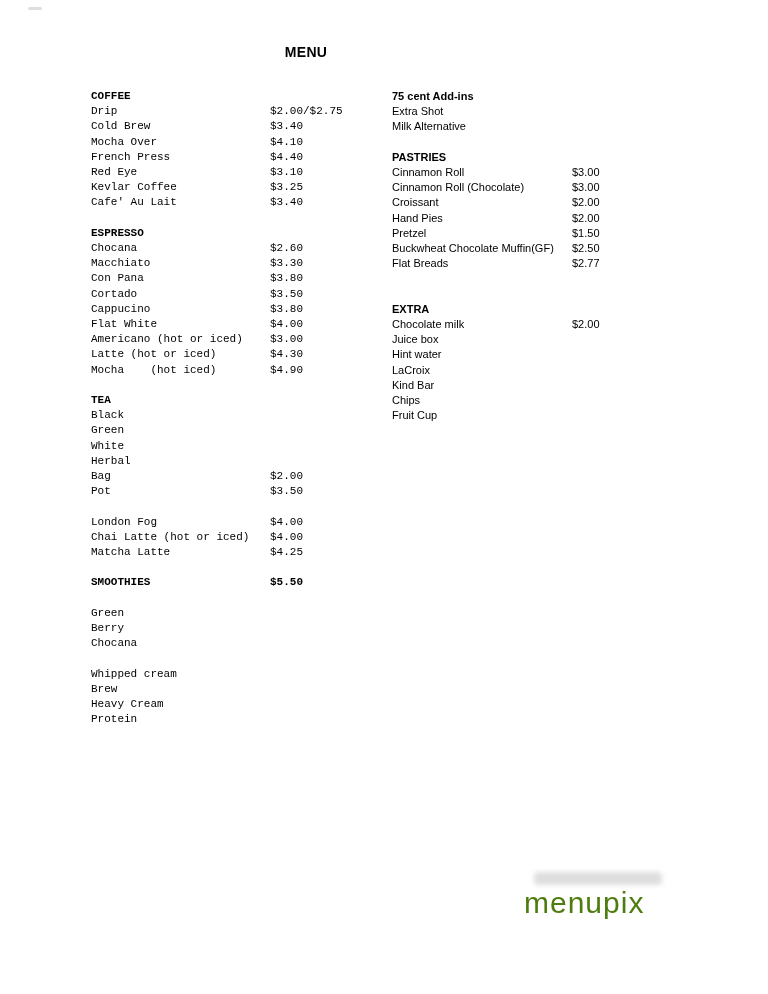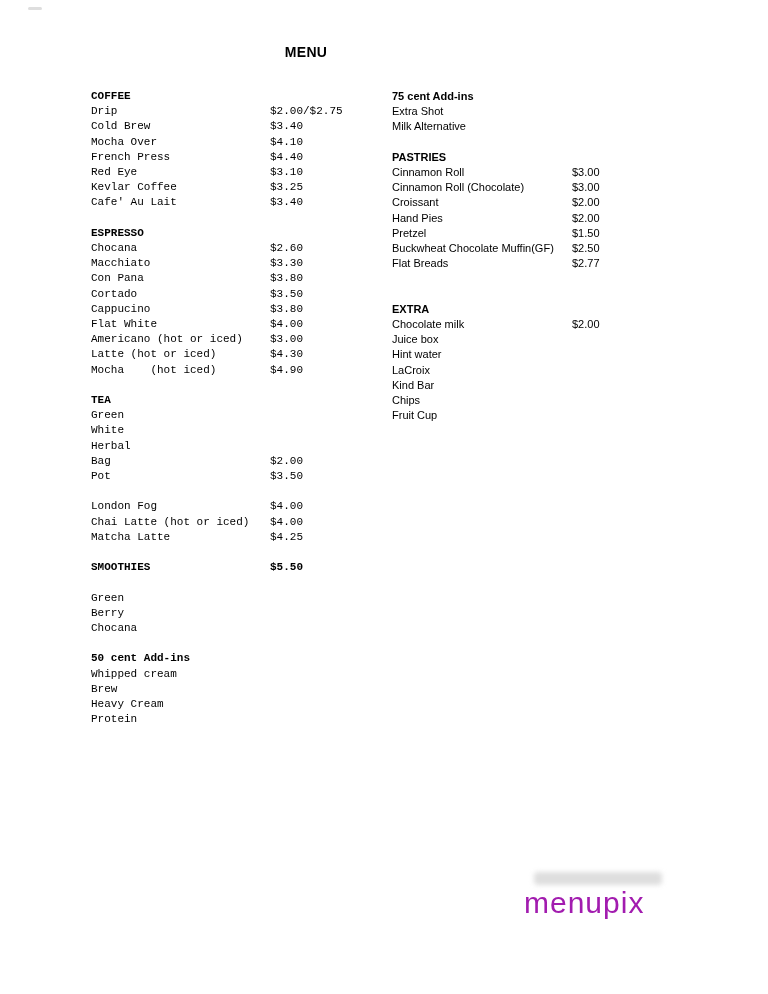--- a/index.html
+++ b/index.html
@@ -31,21 +31,21 @@
   .pr { white-space: pre; }
   .heading { font-weight: bold; }
   .watermark { position: absolute; left: 524px; top: 872px; width: 150px; }
   .wm-blur {
     height: 13px; width: 128px; margin-left: 10px;
     border-radius: 4px; background: #dedede; filter: blur(2.5px);
   }
   .wm-brand {
     margin-top: 3px;
     font-size: 30px; line-height: 30px;
-    color: #a21caf; letter-spacing: 1px; font-weight: 400;
+    color: #4d7c0f; letter-spacing: 1px; font-weight: 400;
   }
   .corner-mark {
     position: absolute; left: 28px; top: 7px;
     width: 14px; height: 3px;
     background: #c8c8c8; opacity: .6; border-radius: 2px;
   }
 </style>
 </head>
 <body>
 
@@ -129,20 +129,24 @@
         <span class="nm">Mocha    (hot iced)</span>
         <span class="pr">$4.90</span>
       </div>
     </div>
     <div class="menu-section">
       <div class="row">
         <span class="nm heading">TEA</span>
         <span class="pr heading"></span>
       </div>
       <div class="row">
+        <span class="nm">Black</span>
+        <span class="pr"></span>
+      </div>
+      <div class="row">
         <span class="nm">Green</span>
         <span class="pr"></span>
       </div>
       <div class="row">
         <span class="nm">White</span>
         <span class="pr"></span>
       </div>
       <div class="row">
         <span class="nm">Herbal</span>
         <span class="pr"></span>
@@ -188,24 +192,20 @@
       <div class="row">
         <span class="nm">Berry</span>
         <span class="pr"></span>
       </div>
       <div class="row">
         <span class="nm">Chocana</span>
         <span class="pr"></span>
       </div>
     </div>
     <div class="menu-section">
-      <div class="row">
-        <span class="nm heading">50 cent Add-ins</span>
-        <span class="pr heading"></span>
-      </div>
       <div class="row">
         <span class="nm">Whipped cream</span>
         <span class="pr"></span>
       </div>
       <div class="row">
         <span class="nm">Brew</span>
         <span class="pr"></span>
       </div>
       <div class="row">
         <span class="nm">Heavy Cream</span>

